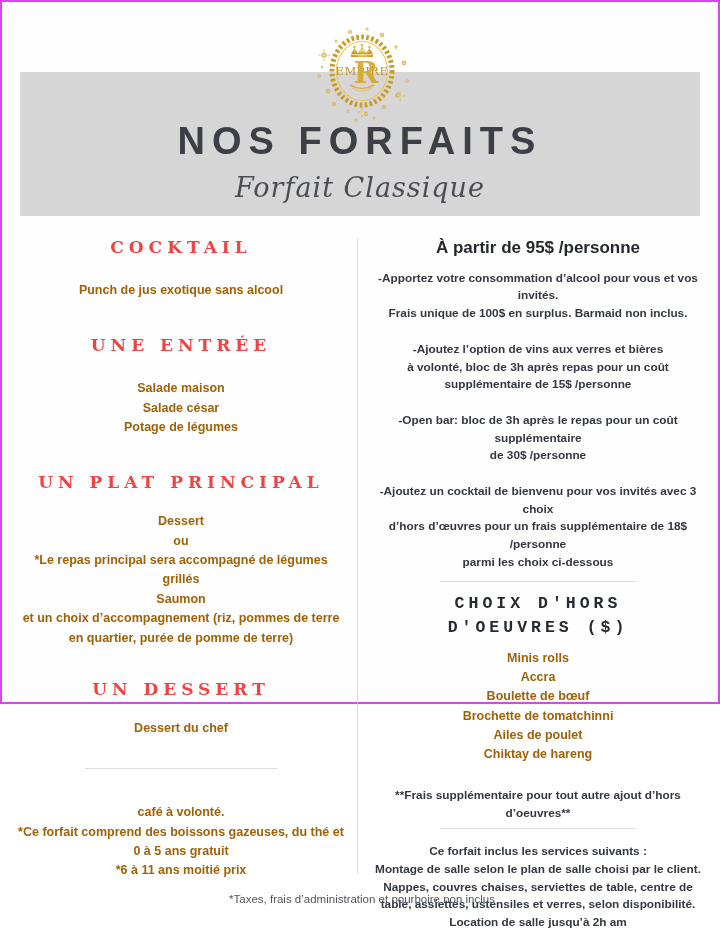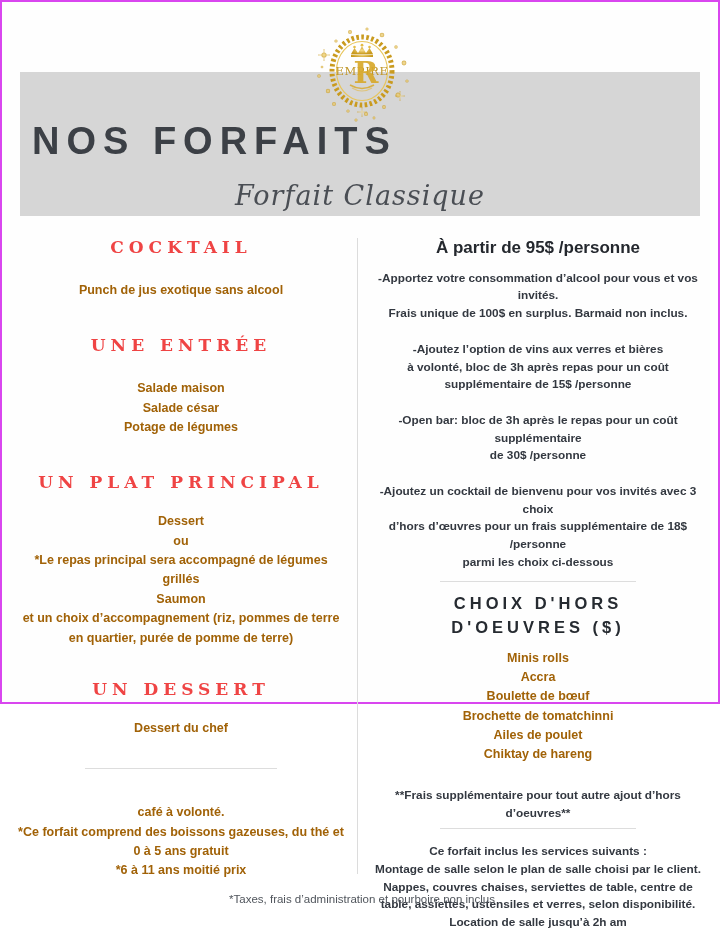--- a/index.html
+++ b/index.html
@@ -49,43 +49,41 @@
     width: 680px;
     height: 144px;
     background: #d6d6d6;
     z-index: 1;
   }
   .title {
     position: absolute;
     left: 18px;
     top: 118px;
     width: 680px;
-    text-align: left;
+    text-align: center;
     font-family: "Liberation Sans", sans-serif;
     font-size: 38px;
     font-weight: bold;
     letter-spacing: 7px;
     color: #3c4046;
     z-index: 2;
-    padding-left: 12px;
   }
   .subtitle {
     position: absolute;
     left: 18px;
     top: 170px;
     width: 680px;
     text-align: center;
     font-family: "DejaVu Serif", serif;
     font-style: italic;
     font-size: 27px;
     font-weight: normal;
     letter-spacing: 1px;
     color: #4a4e54;
     z-index: 2;
-    margin-top: 8px;
   }
 
   
   .vdivider {
     position: absolute;
     left: 355px;
     top: 236px;
     width: 1px;
     height: 636px;
     background: #dcdcdc;
@@ -109,21 +107,21 @@
   
   .sec-head {
     font-family: "DejaVu Serif", serif;
     font-size: 17px;
     font-weight: bold;
     letter-spacing: 5px;
     color: #ef4444;
     line-height: 1.35;
   }
   .sec-head-sm {
-    font-family: Liberation Sans, sans-serif;
+    font-family: Liberation Mono, monospace;
     font-size: 16.5px;
     font-weight: bold;
     letter-spacing: 4px;
     color: #262b31;
     line-height: 1.4;
   }
   .body-line {
     font-size: 12.5px;
     font-weight: bold;
     color: #a16207;

